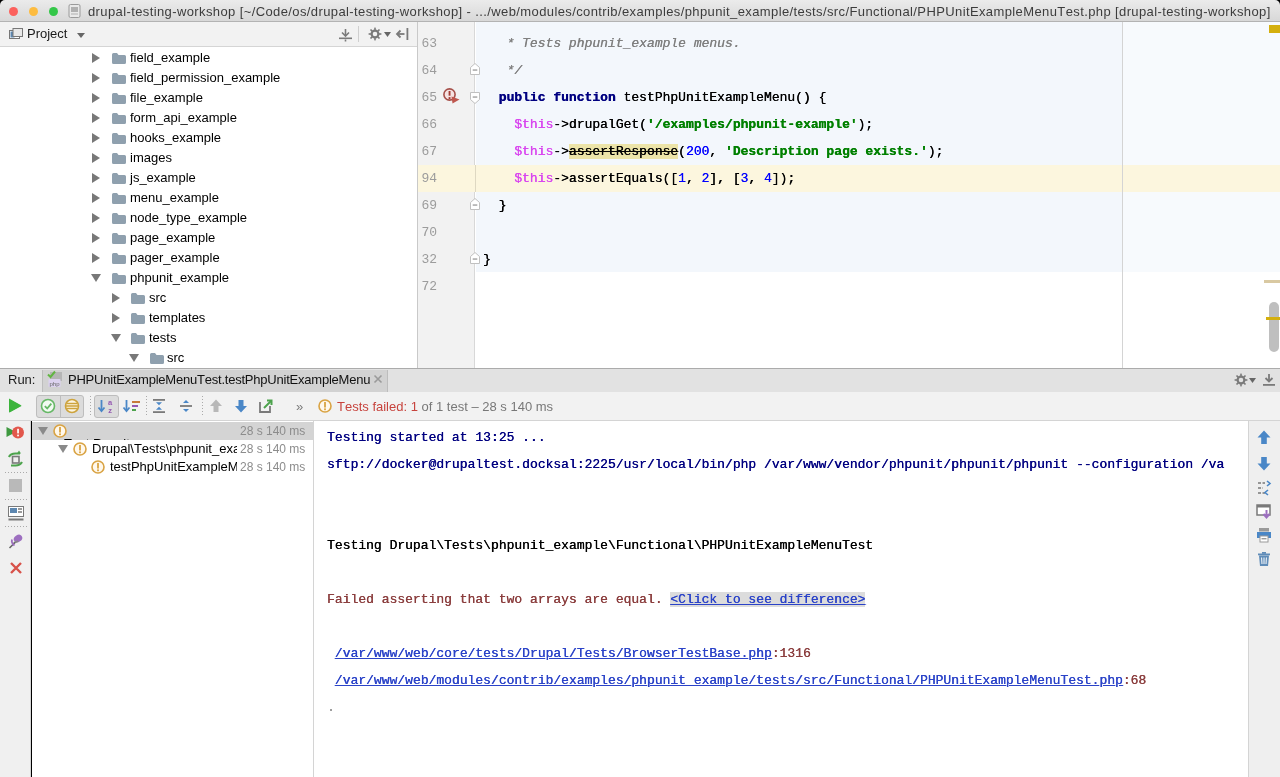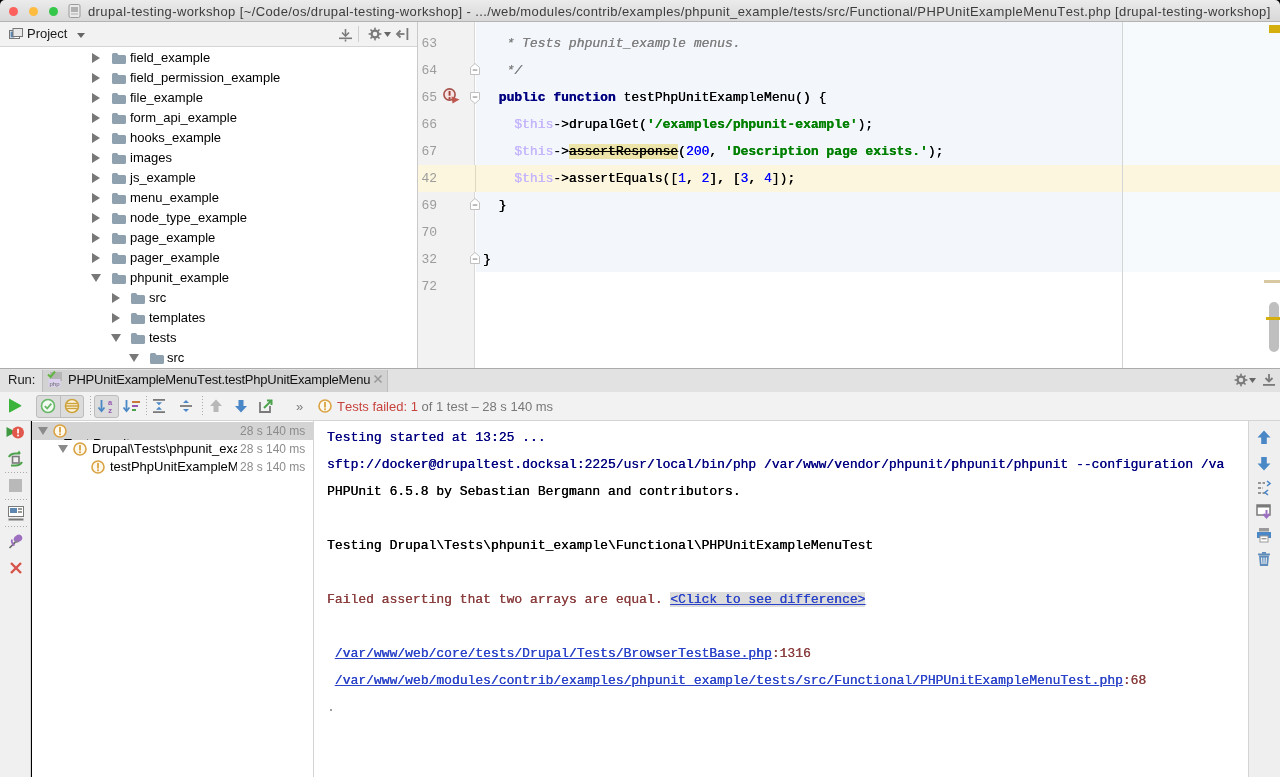--- a/index.html
+++ b/index.html
@@ -22,21 +22,21 @@
   #editor-white { position:absolute; left:418px; top:22px; width:862px; height:346px; background:#ffffff; }
   #gutter { position:absolute; left:418px; top:22px; width:57px; height:346px; background:#f2f2f2; border-right:1px solid #d8d8d8; }
   #code-bg-blue { position:absolute; left:476px; top:22px; width:804px; height:250px; background:#f3f7fc; }
   #cream-line { position:absolute; left:418px; top:164.5px; width:862px; height:27px; background:#fcf6de; }
   #margin-guide { position:absolute; left:1122px; top:22px; width:1px; height:346px; background:#d4d4d4; }
   .lnum { position:absolute; left:414px; width:23px; text-align:right; font-family:"Liberation Mono", monospace; font-size:13px; color:#9c9c9c; height:27px; line-height:27px; }
   .cline { position:absolute; left:483px; font-family:"Liberation Mono", monospace; font-size:13px; color:#000; height:27px; line-height:27px; white-space:pre; text-shadow:0.3px 0 0 currentColor; }
   .kw { color:#000080; font-weight:bold;text-align:center; }
   .str { color:#008000; font-weight:bold; }
   .num { color:#0000ff; }
-  .var { color:#c4b5fd; }
+  .var { color:#d946ef; }
   .cmt { color:#808080; font-style:italic; }
   .dep { background:#ece4a8; text-decoration:line-through; }
 
   #run-tabstrip { position:absolute; left:0; top:368px; width:1280px; height:24px; background:#e2e2e2; border-top:1px solid #ababab; }
   #run-tab { position:absolute; left:42px; top:1px; width:346px; height:23px; background:#d2d2d2; border-left:1px solid #bdbdbd; border-right:1px solid #bdbdbd; }
   #run-toolbar { position:absolute; left:0; top:392px; width:1280px; height:29px; background:#f2f2f2; border-bottom:1px solid #d4d4d4; }
   #run-left { position:absolute; left:0; top:421px; width:31px; height:356px; background:#f0f0f0; border-right:1px solid #d4d4d4; }
   #run-tree { position:absolute; left:32px; top:421px; width:281px; height:356px; background:#fff; }
   #run-console { position:absolute; left:313px; top:421px; width:935px; height:356px; background:#fff; border-left:1px solid #d4d4d4; }
   #run-right { position:absolute; left:1248px; top:421px; width:32px; height:356px; background:#efefef; border-left:1px solid #d4d4d4; }
@@ -217,21 +217,21 @@
 <div id="gutter"></div>
 <div id="code-bg-blue"></div>
 <div style="position:absolute;left:1123px;top:22px;width:157px;height:250px;background:#f7fafd;"></div>
 <div id="cream-line"></div>
 <div id="margin-guide"></div>
 <div class="lnum" style="top:29.5px">63</div>
 <div class="lnum" style="top:56.5px">64</div>
 <div class="lnum" style="top:83.5px">65</div>
 <div class="lnum" style="top:110.5px">66</div>
 <div class="lnum" style="top:137.5px">67</div>
-<div class="lnum" style="top:164.5px">42</div>
+<div class="lnum" style="top:164.5px">94</div>
 <div class="lnum" style="top:191.5px">69</div>
 <div class="lnum" style="top:218.5px">70</div>
 <div class="lnum" style="top:245.5px">32</div>
 <div class="lnum" style="top:272.5px">72</div>
 <div class="cline" style="top:29.5px"><span class="cmt">   * Tests phpunit_example menus.</span></div>
 <div class="cline" style="top:56.5px"><span class="cmt">   */</span></div>
 <div class="cline" style="top:83.5px">  <span class="kw">public function</span> testPhpUnitExampleMenu() {</div>
 <div class="cline" style="top:110.5px">    <span class="var">$this</span>-&gt;drupalGet(<span class="str">'/examples/phpunit-example'</span>);</div>
 <div class="cline" style="top:137.5px">    <span class="var">$this</span>-&gt;<span class="dep">assertResponse</span>(<span class="num">200</span>, <span class="str">'Description page exists.'</span>);</div>
 <div class="cline" style="top:164.5px">    <span class="var">$this</span>-&gt;assertEquals([<span class="num">1</span>, <span class="num">2</span>], [<span class="num">3</span>, <span class="num">4</span>]);</div>
@@ -421,21 +421,20 @@
       <rect x="6.1" y="9.38" width="1.8" height="1.8" fill="#d9a343"></rect>
     </svg>
     <span style="position:absolute;left:78px;">testPhpUnitExampleM</span>
   </div>
 <div class="dur" style="left:240px;top:424px;">28 s 140 ms</div>
 <div class="dur" style="left:240px;top:442px;">28 s 140 ms</div>
 <div class="dur" style="left:240px;top:460px;">28 s 140 ms</div>
 <div id="run-console">
     <div class="conline" style="top:2.5px"><span class="navy">Testing started at 13:25 ...</span></div>
     <div class="conline" style="top:29.5px"><span class="navy">sftp://docker@drupaltest.docksal:2225/usr/local/bin/php /var/www/vendor/phpunit/phpunit/phpunit --configuration /va</span></div>
-    <div class="conline" style="top:56.5px">PHPUnit 6.5.8 by Sebastian Bergmann and contributors.</div>
     <div class="conline" style="top:110.5px">Testing Drupal\Tests\phpunit_example\Functional\PHPUnitExampleMenuTest</div>
     <div class="conline" style="top:164.5px"><span class="fail">Failed asserting that two arrays are equal. </span><span class="clink" style="background:#dcdcdc;">&lt;Click to see difference&gt;</span></div>
     <div class="conline" style="top:218.5px"> <span class="clink">/var/www/web/core/tests/Drupal/Tests/BrowserTestBase.php</span><span class="fail">:1316</span></div>
     <div class="conline" style="top:245.5px"> <span class="clink">/var/www/web/modules/contrib/examples/phpunit_example/tests/src/Functional/PHPUnitExampleMenuTest.php</span><span class="fail">:68</span></div>
     <div class="conline" style="top:272.5px"><span style="color:#9a9a9a;">.</span></div>
   </div>
 <div id="run-right"></div>
 <svg style="left:1256px;top:430px" width="16" height="15" viewBox="0 0 16 15">
     <path d="M8 0.5 L14.5 7.5 L10.8 7.5 L10.8 14 L5.2 14 L5.2 7.5 L1.5 7.5 Z" fill="#4a87c7"></path>
   </svg>

